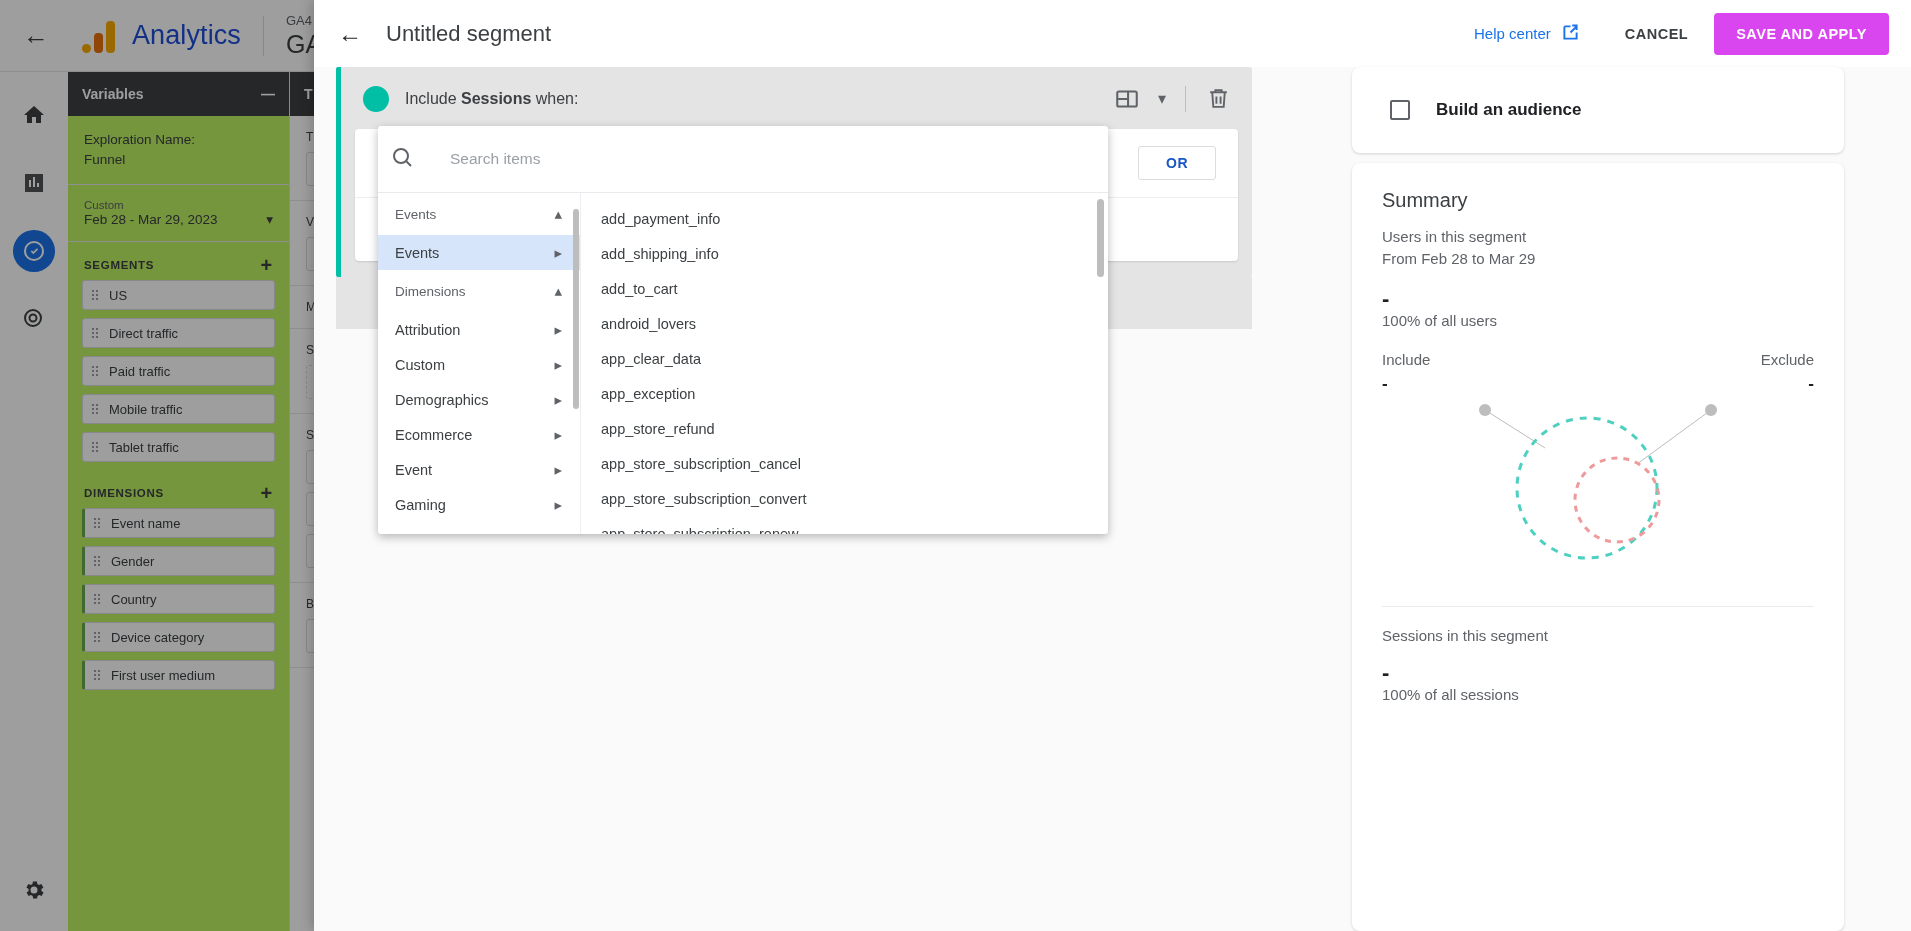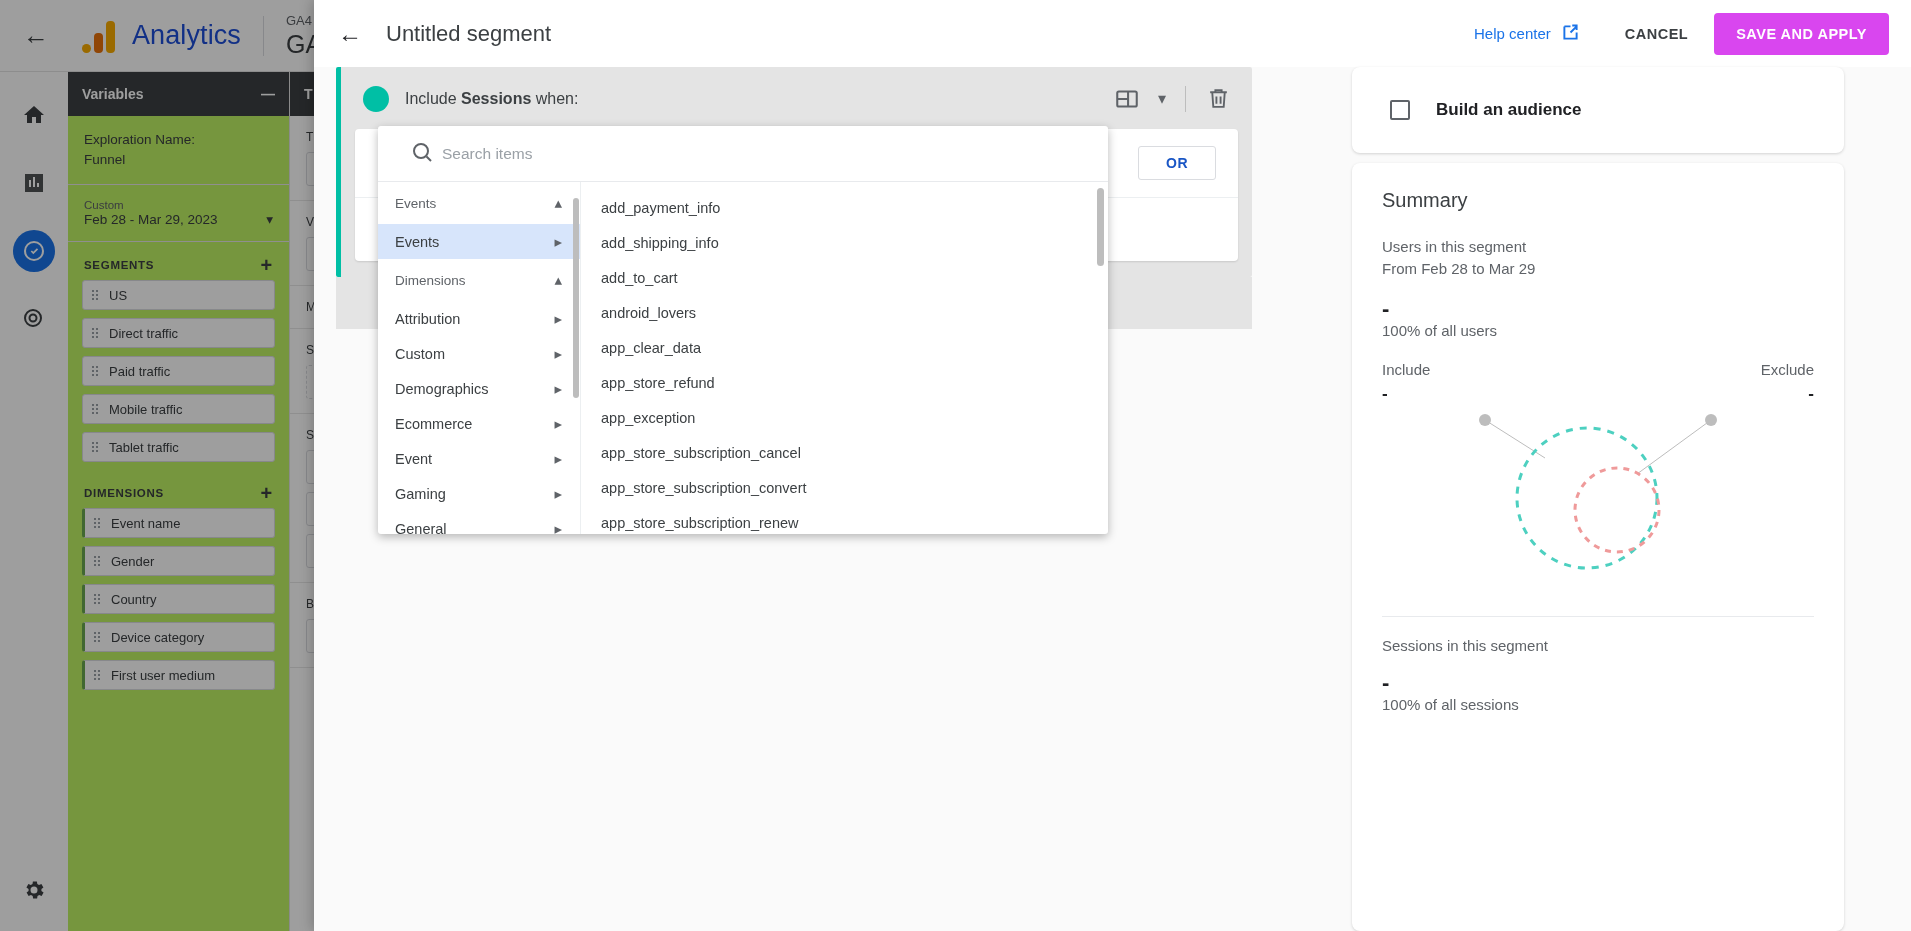--- a/index.html
+++ b/index.html
@@ -147,21 +147,21 @@
   }
 
   
   .picker {
     position: absolute; left: 42px; top: 59px; width: 730px; height: 408px;
     background: #fff; border-radius: 3px;
     box-shadow: 0 3px 10px rgba(0,0,0,.28); display: flex; flex-direction: column;
     z-index: 20;
   }
   .picker-search {
-    height: 56px; display: flex; align-items: center; gap: 8px; padding: 0 32px;
+    height: 67px; display: flex; align-items: center; gap: 36px; padding: 0 12px;
     border-bottom: 1px solid #e8eaed; flex: none;
   }
   .search-input {
     border: none; outline: none; font-size: 15.5px; color: #3c4043;
     font-family: inherit; width: 100%; background: transparent;
   }
   .search-input::placeholder { color: #9aa0a6; }
   .picker-cols { flex: 1; display: flex; min-height: 0; }
   .picker-left { width: 203px; flex: none; overflow: hidden; position: relative; border-right: 1px solid #eceff1; }
   .grp-head {
@@ -192,21 +192,21 @@
   
   .seg-right { width: 620px; flex: none; display: flex; flex-direction: column; padding: 0 28px 0 100px; gap: 10px; }
   .card {
     background: #fff; border-radius: 8px; box-shadow: 0 1px 3px rgba(0,0,0,.16);
   }
   .aud-card { height: 86px; display: flex; align-items: center; padding: 0 38px; gap: 26px; }
   .cbox { width: 20px; height: 20px; border: 2px solid #5f6368; border-radius: 2px; flex: none; }
   .aud-label { font-size: 17px; color: #202124; font-weight: bold; }
   .sum-card { flex: 1; padding: 26px 30px 0 30px; display: flex; flex-direction: column; }
   .sum-title { font-size: 20px; color: #3c4043; }
-  .sum-sub { font-size: 15px; color: #5f6368; line-height: 22px; margin-top: 24px; }
+  .sum-sub { font-size: 15px; color: #5f6368; line-height: 22px; margin-top: 14px; }
   .sum-dash { font-size: 22px; color: #202124; font-weight: bold; margin-top: 16px; }
   .sum-pct { font-size: 15px; color: #5f6368; margin-top: 0; }
   .ie-row { display: flex; justify-content: space-between; margin-top: 22px; font-size: 15px; color: #5f6368; }
   .ie-vals { display: flex; justify-content: space-between; margin-top: 6px; font-size: 17px; color: #202124; font-weight: bold; }
   .venn { position: relative; height: 196px; margin-top: 2px; }
   .sum-hr { height: 1px; background: #e8eaed; margin-top: 14px; }
 </style>
 </head>
 <body>
 
@@ -458,22 +458,22 @@
               </div>
             <div class="left-scroll"></div>
           </div>
           <div class="picker-right">
             <div id="picker-items">
                 <div class="item-row">add_payment_info</div>
                 <div class="item-row">add_shipping_info</div>
                 <div class="item-row">add_to_cart</div>
                 <div class="item-row">android_lovers</div>
                 <div class="item-row">app_clear_data</div>
+                <div class="item-row">app_exception</div>
                 <div class="item-row">app_store_refund</div>
-                <div class="item-row">app_exception</div>
                 <div class="item-row">app_store_subscription_cancel</div>
                 <div class="item-row">app_store_subscription_convert</div>
                 <div class="item-row">app_store_subscription_renew</div>
               </div>
             <div class="right-scroll"></div>
           </div>
         </div>
       </div>
     </div>
 

